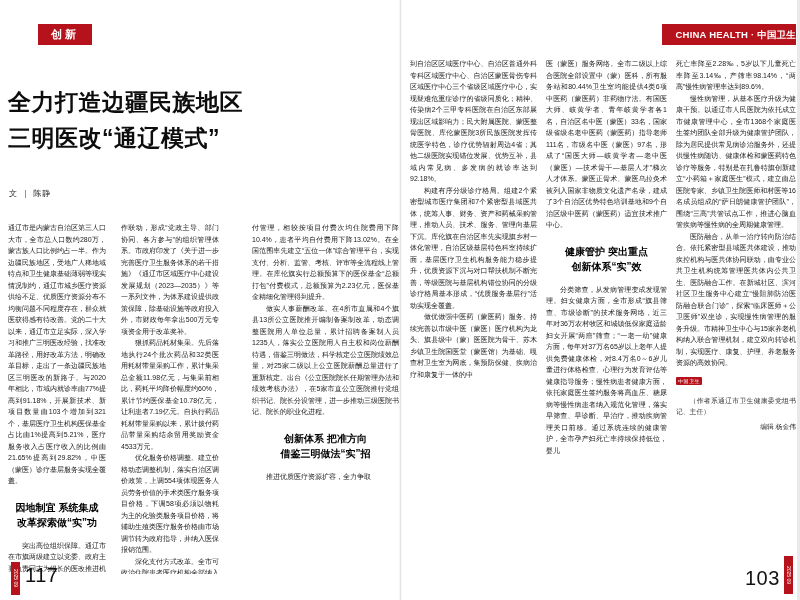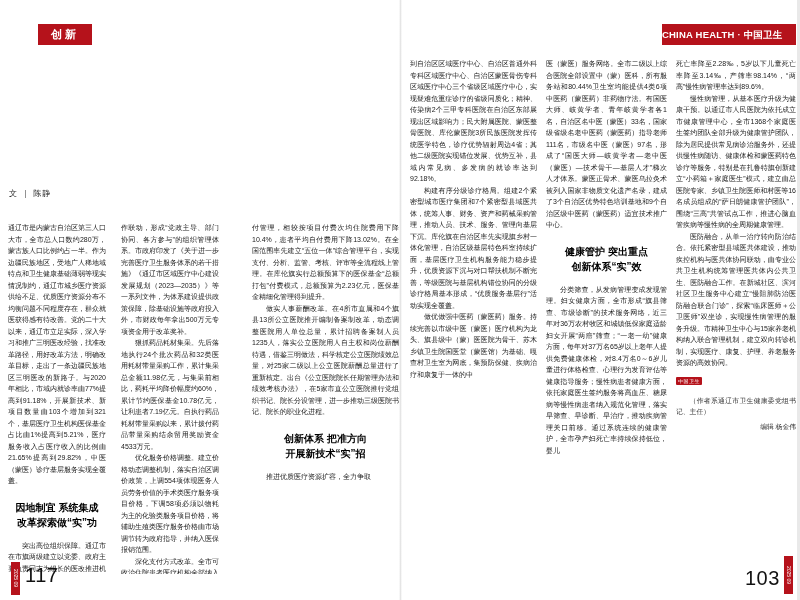--- a/index.html
+++ b/index.html
@@ -3,21 +3,21 @@
 <meta charset="utf-8">
 <style>
   html,body{margin:0;padding:0;background:#e9e9e9;}
   .sheet{position:relative;width:797px;height:600px;background:#ffffff;overflow:hidden;
          font-family:"Liberation Sans",sans-serif;color:#1a1a1a;}
   .fold{position:absolute;left:399px;top:0;width:3px;height:600px;
         background:linear-gradient(to right,rgba(0,0,0,0),rgba(0,0,0,0.10),rgba(0,0,0,0));}
   .badge{position:absolute;left:38px;top:24px;width:54px;height:21px;background:#b5121b;
          color:#fff;font-size:11px;font-weight:bold;line-height:21px;text-align:center;letter-spacing:3px;}
   .banner{position:absolute;left:662px;top:24px;width:134px;height:21px;background:#b5121b;
-          color:#fff;font-size:9.5px;font-weight:bold;line-height:21px;text-align:left;letter-spacing:0.2px;}
+          color:#fff;font-size:9.5px;font-weight:bold;line-height:21px;text-align:right;letter-spacing:0.2px;}
   .title{position:absolute;left:8px;top:84px;width:252px;margin:0;font-size:23px;font-weight:900;
          line-height:36px;color:#0d0d0d;letter-spacing:0.5px;}
   .title span{display:block;}
   .byline{position:absolute;left:9px;top:188px;font-size:8px;color:#222;letter-spacing:1px;}
   .col{position:absolute;overflow:hidden;text-align:justify;}
   .col p{margin:0;font-size:7px;line-height:11.5px;text-indent:2em;}
   .col p.cont{text-indent:0;}
   .subhead{margin:13px 0 10px 0;text-align:center;font-size:10px;font-weight:bold;line-height:15px;color:#000;}
   .subhead span{display:block;}
   .lcol1{left:8px;  top:222px;width:98px; height:352px;}
@@ -42,20 +42,24 @@
 </style>
 </head>
 <body>
 
 <div class="sheet">
   <div class="fold"></div>
 
   <div class="badge">创新</div>
   <div class="banner">CHINA HEALTH · 中国卫生</div>
 
+  <h1 class="title">
+    <span>全力打造边疆民族地区</span>
+    <span>三明医改“通辽模式”</span>
+  </h1>
   <div class="byline">文 ｜ 陈静</div>
 
   <div class="col lcol1">
     <p class="cont">通辽市是内蒙古自治区第三人口大市，全市总人口数约280万，蒙古族人口比例约占一半。作为边疆民族地区，受地广人稀地域特点和卫生健康基础薄弱等现实情况制约，通辽市城乡医疗资源供给不足、优质医疗资源分布不均衡问题不同程度存在，群众就医获得感有待改善。党的二十大以来，通辽市立足实际，深入学习和推广三明医改经验，找准改革路径，用好改革方法，明确改革目标，走出了一条边疆民族地区三明医改的新路子。与2020年相比，市域内就诊率由77%提高到91.18%，开展新技术、新项目数量由103个增加到321个，基层医疗卫生机构医保基金占比由1%提高到5.21%，医疗服务收入占医疗收入的比例由21.65%提高到29.82%，中医（蒙医）诊疗基层服务实现全覆盖。</p>
     <h3 class="subhead">
       <span>因地制宜 系统集成</span>
       <span>改革探索做“实”功</span>
     </h3>
     <p>突出高位组织保障。通辽市在市旗两级建立以党委、政府主要负责同志为组长的医改推进机制，1名政府分管领导统一分管“三医”工作，强化多部门协</p>
   </div>
@@ -65,21 +69,21 @@
     <p>狠抓药品耗材集采。先后落地执行24个批次药品和32类医用耗材带量采购工作，累计集采总金额11.98亿元，与集采前相比，药耗平均降价幅度约60%，累计节约医保基金10.78亿元，让利患者7.19亿元。自执行药品耗材带量采购以来，累计拨付药品带量采购结余留用奖励资金4533万元。</p>
     <p>优化服务价格调整。建立价格动态调整机制，落实自治区调价政策，上调554项体现医务人员劳务价值的手术类医疗服务项目价格，下调58项必须以物耗为主的化验类服务项目价格，将辅助生殖类医疗服务价格由市场调节转为政府指导，并纳入医保报销范围。</p>
     <p>深化支付方式改革。全市可收治住院患者医疗机构全部纳入DIP（区域点数法总额预算和按病种分值付费）支</p>
   </div>
 
   <div class="col lcol3">
     <p class="cont">付管理，相较按项目付费次均住院费用下降10.4%，患者平均自付费用下降13.02%。在全国范围率先建立“五位一体”综合管理平台，实现支付、分析、监管、考核、评审等全流程线上管理。在库伦旗实行总额预算下的医保基金“总额打包”付费模式，总额预算为2.23亿元，医保基金精细化管理得到提升。</p>
     <p>做实人事薪酬改革。在4所市直属和4个旗县13所公立医院推开编制备案制改革，动态调整医院用人单位总量，累计招聘备案制人员1235人，落实公立医院用人自主权和岗位薪酬待遇，借鉴三明做法，科学核定公立医院绩效总量，对25家二级以上公立医院薪酬总量进行了重新核定。出台《公立医院院长任期管理办法和绩效考核办法》，在5家市直公立医院推行党组织书记、院长分设管理，进一步推动三级医院书记、院长的职业化进程。</p>
     <h3 class="subhead">
       <span>创新体系 把准方向</span>
-      <span>开展新技术“实”招</span>
+      <span>借鉴三明做法“实”招</span>
     </h3>
     <p>推进优质医疗资源扩容，全力争取</p>
   </div>
 
   <div class="col rcol1">
     <p class="cont">到自治区区域医疗中心、自治区普通外科专科区域医疗中心、自治区蒙医骨伤专科区域医疗中心三个省级区域医疗中心，实现疑难危重症诊疗的省级同质化；精神、传染病2个三甲专科医院在自治区东部展现出区域影响力；民大附属医院、蒙医整骨医院、库伦蒙医院3所民族医院发挥传统医学特色，诊疗优势辐射周边4省；其他二级医院实现错位发展、优势互补，县域内常见病、多发病的就诊率达到92.18%。</p>
     <p>构建有序分级诊疗格局。组建2个紧密型城市医疗集团和7个紧密型县域医共体，统筹人事、财务、资产和药械采购管理，推动人员、技术、服务、管理向基层下沉。库伦旗在自治区率先实现旗乡村一体化管理，自治区级基层特色科室持续扩面，基层医疗卫生机构服务能力稳步提升，优质资源下沉与对口帮扶机制不断完善，等级医院与基层机构错位协同的分级诊疗格局基本形成，“优质服务基层行”活动实现全覆盖。</p>
     <p>做优做强中医药（蒙医药）服务。持续完善以市级中医（蒙医）医疗机构为龙头、旗县级中（蒙）医医院为骨干、苏木乡镇卫生院国医堂（蒙医馆）为基础、嘎查村卫生室为网底，集预防保健、疾病治疗和康复于一体的中</p>
   </div>
 

